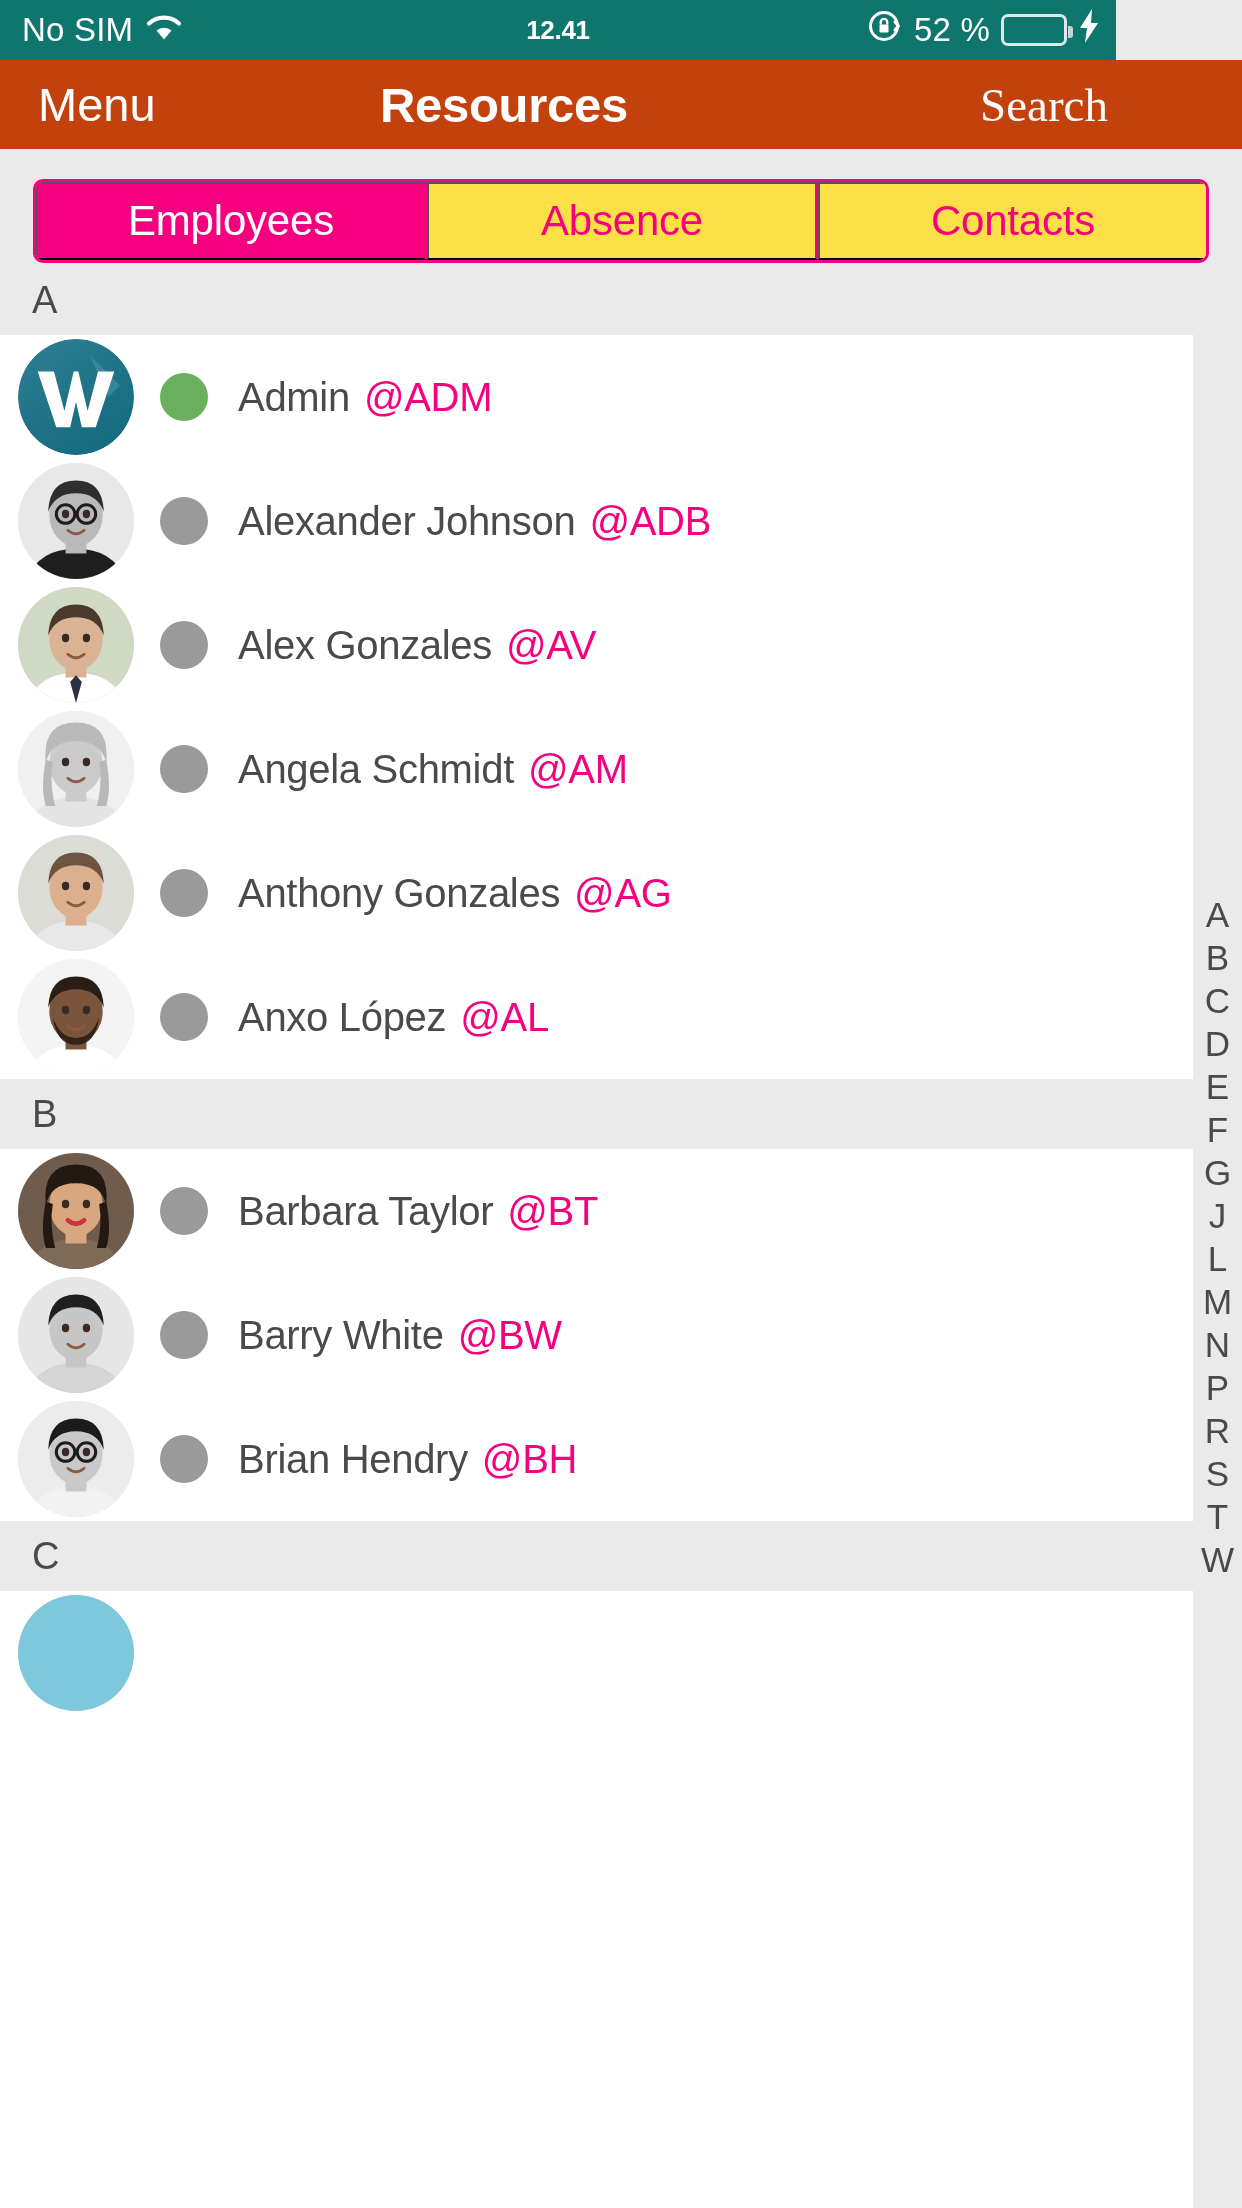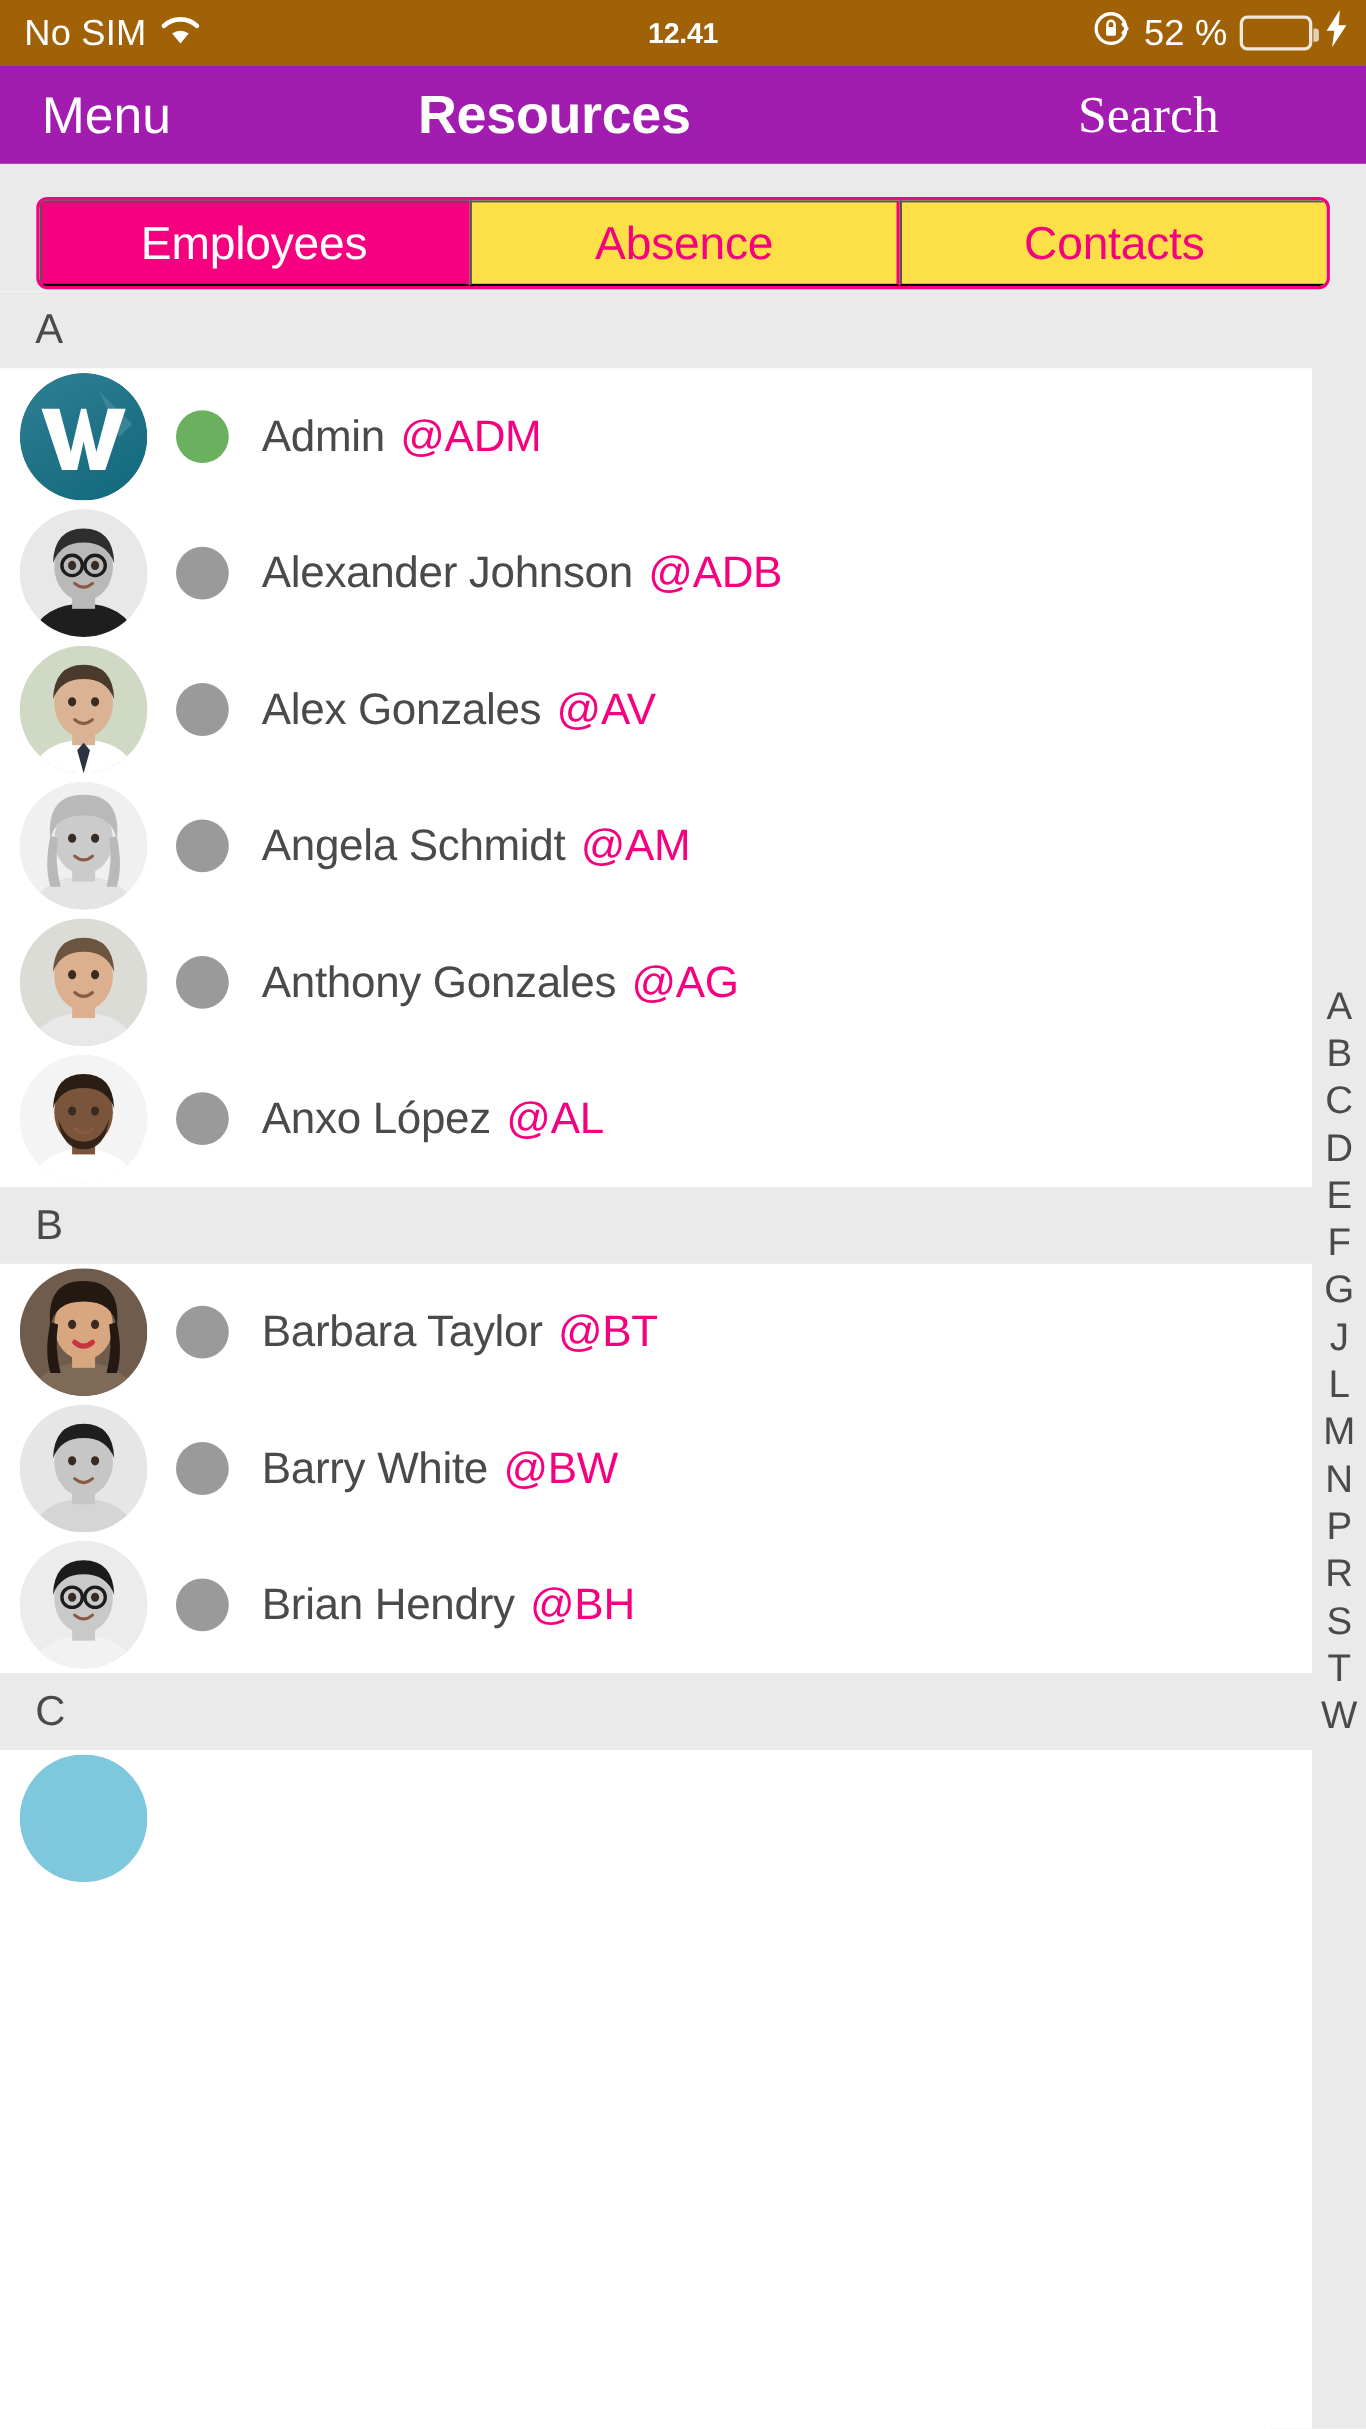--- a/index.html
+++ b/index.html
@@ -18,23 +18,23 @@
     width: 1242px;
     height: 2208px;
     background: #eaeaea;
     overflow: hidden;
   }
 
   
   .status-bar {
     position: absolute;
     top: 0; left: 0;
-    width: 1242px;
+    width: 1116px;
     height: 60px;
-    background: #a16207;
+    background: #0f766e;
     display: flex;
     align-items: center;
     color: #ffffff;
     font-size: 33px;
     letter-spacing: 0.2px;
   }
   .status-left {
     display: flex;
     align-items: center;
     gap: 13px;
@@ -80,21 +80,21 @@
     border-radius: 2px;
   }
   .bolt-icon { display: block; margin-left: -2px; }
 
   
   .nav-bar {
     position: absolute;
     top: 60px; left: 0;
     width: 1242px;
     height: 89px;
-    background: #a21caf;
+    background: #c2410c;
     display: flex;
     align-items: center;
     color: #ffffff;
   }
   .nav-btn {
     font-size: 47px;
     color: #ffffff;
     background: none;
     border: none;
     font-family: inherit;

